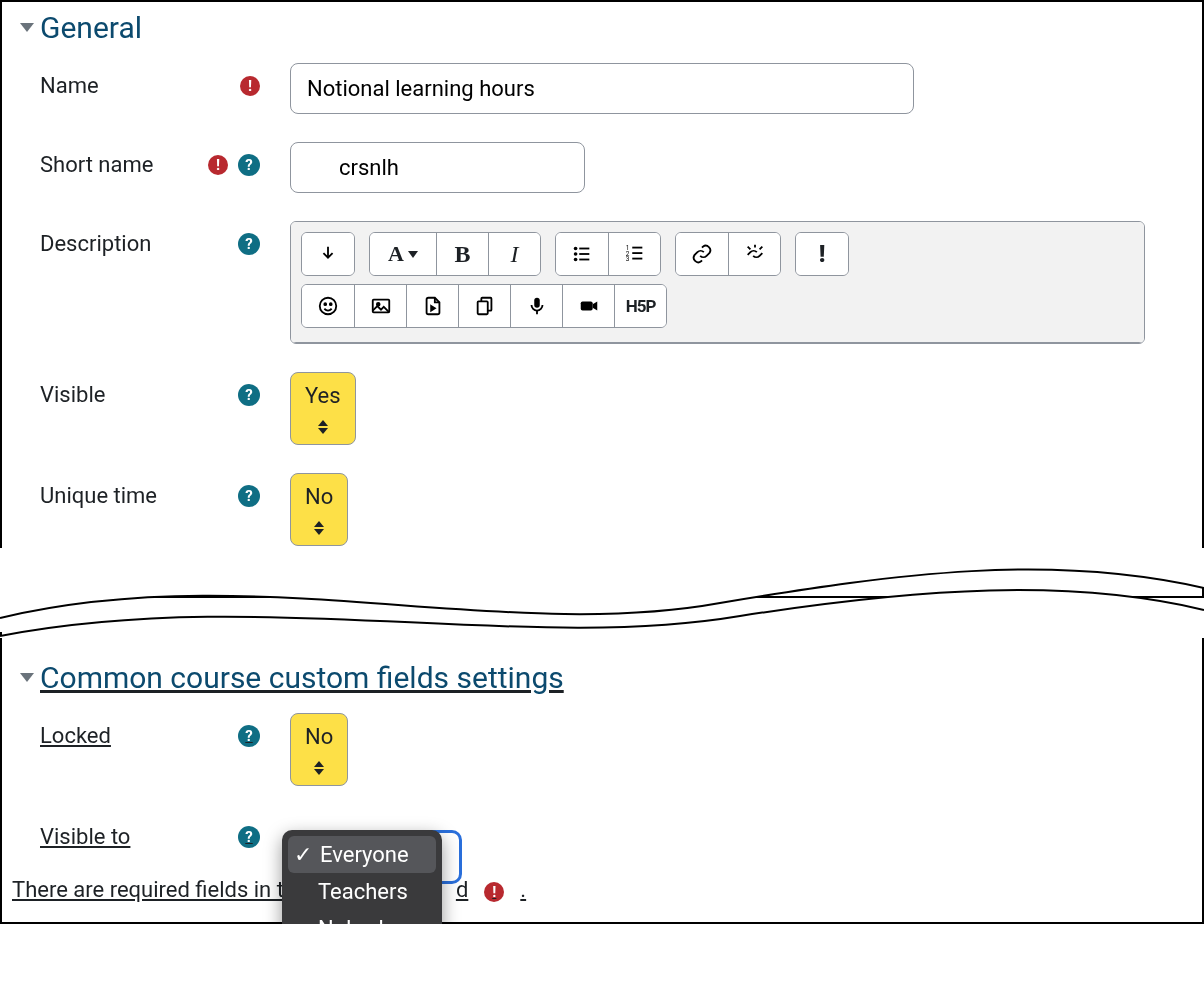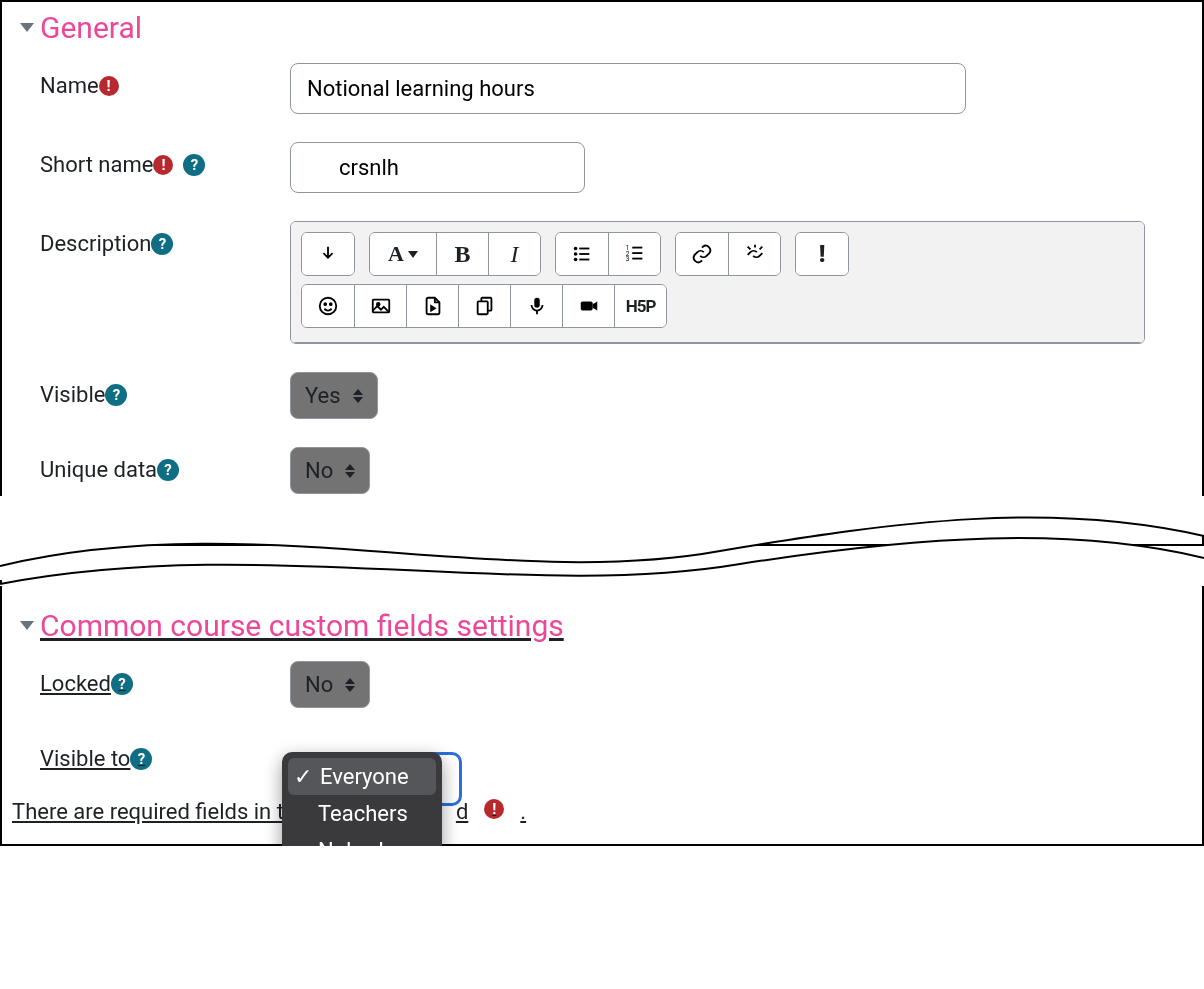--- a/index.html
+++ b/index.html
@@ -25,33 +25,34 @@
     gap: 6px;
     margin: 8px 0 18px 8px;
   }
   .caret {
     width: 0; height: 0;
     border-left: 7px solid transparent;
     border-right: 7px solid transparent;
     border-top: 9px solid #6a737b;
   }
   .section-title {
-    color: #ec4899;
+    color: #0c4a6e;
     font-size: 30px;
     font-weight: 400;
   }
   .form-row {
     display: flex;
     align-items: flex-start;
     margin: 0 0 28px 28px;
   }
   .form-label-col {
     width: 250px;
     display: flex;
     align-items: center;
+    justify-content: space-between;
     padding-right: 30px;
     padding-top: 10px;
   }
   .form-label { font-size: 22px; }
   .label-icons { display: flex; align-items: center; gap: 10px; }
   .req-icon {
     width: 20px; height: 20px; border-radius: 50%;
     background: #b8292f; color: #fff;
     display: inline-flex; align-items: center; justify-content: center;
     font-weight: bold; font-size: 15px;
@@ -61,21 +62,21 @@
     background: #0f6e84; color: #fff;
     display: inline-flex; align-items: center; justify-content: center;
     font-weight: bold; font-size: 15px;
   }
   .form-control-col { flex: 1; }
   .text-input {
     border: 1.5px solid #8f959e;
     border-radius: 8px;
     padding: 12px 16px;
     font-size: 22px;
-    width: 676px;
+    width: 624px;
     max-width: 100%;
     background: #fff;
     font-family: inherit;
   }
   .text-input.short { width: 295px; padding-left: 48px; }
   .editor-wrap {
     border: 1.5px solid #8f959e;
     border-radius: 6px;
     width: 855px;
     max-width: 100%;
@@ -122,43 +123,44 @@
   .resize-handle::before { width: 14px; right: -2px; bottom: 4px; }
   .resize-handle::after  { width: 8px;  right: -1px; bottom: 1px; }
   .select-box {
     border: 1.5px solid #8f959e;
     border-radius: 8px;
     padding: 10px 14px;
     font-size: 22px;
     display: inline-flex;
     align-items: center;
     gap: 12px;
-    background: #737373;
+    background: #fde047;
     cursor: pointer;
+    flex-direction: column;
   }
   .select-caret {
     display: inline-flex; flex-direction: column; gap: 2px;
   }
   .select-caret .up {
     width: 0; height: 0;
     border-left: 5px solid transparent;
     border-right: 5px solid transparent;
     border-bottom: 6px solid #1d2125;
   }
   .select-caret .down {
     width: 0; height: 0;
     border-left: 5px solid transparent;
     border-right: 5px solid transparent;
     border-top: 6px solid #1d2125;
   }
   .footer-note {
     font-size: 22px;
     padding: 10px 0 0 0;
     display: flex;
-    align-items: flex-start;
+    align-items: flex-end;
     gap: 16px;
   }
   
   .visibleto-wrap { position: relative; display: inline-block; }
   .select-outline-active {
     position: absolute;
     left: 0; top: -4px;
     width: 172px; height: 54px;
     border: 3px solid #2a6fdb;
     border-radius: 10px;
@@ -382,21 +384,21 @@
         <span class="select-caret">
             <span class="up"></span>
             <span class="down"></span>
           </span>
       </div>
     </div>
   </div>
 
   <div class="form-row" style="margin-bottom:10px">
     <div class="form-label-col">
-      <span class="form-label">Unique data</span>
+      <span class="form-label">Unique time</span>
       <span class="label-icons">
           <span class="help-icon">?</span>
         </span>
     </div>
     <div class="form-control-col">
       <div class="select-box">
         <span>No</span>
         <span class="select-caret">
             <span class="up"></span>
             <span class="down"></span>

